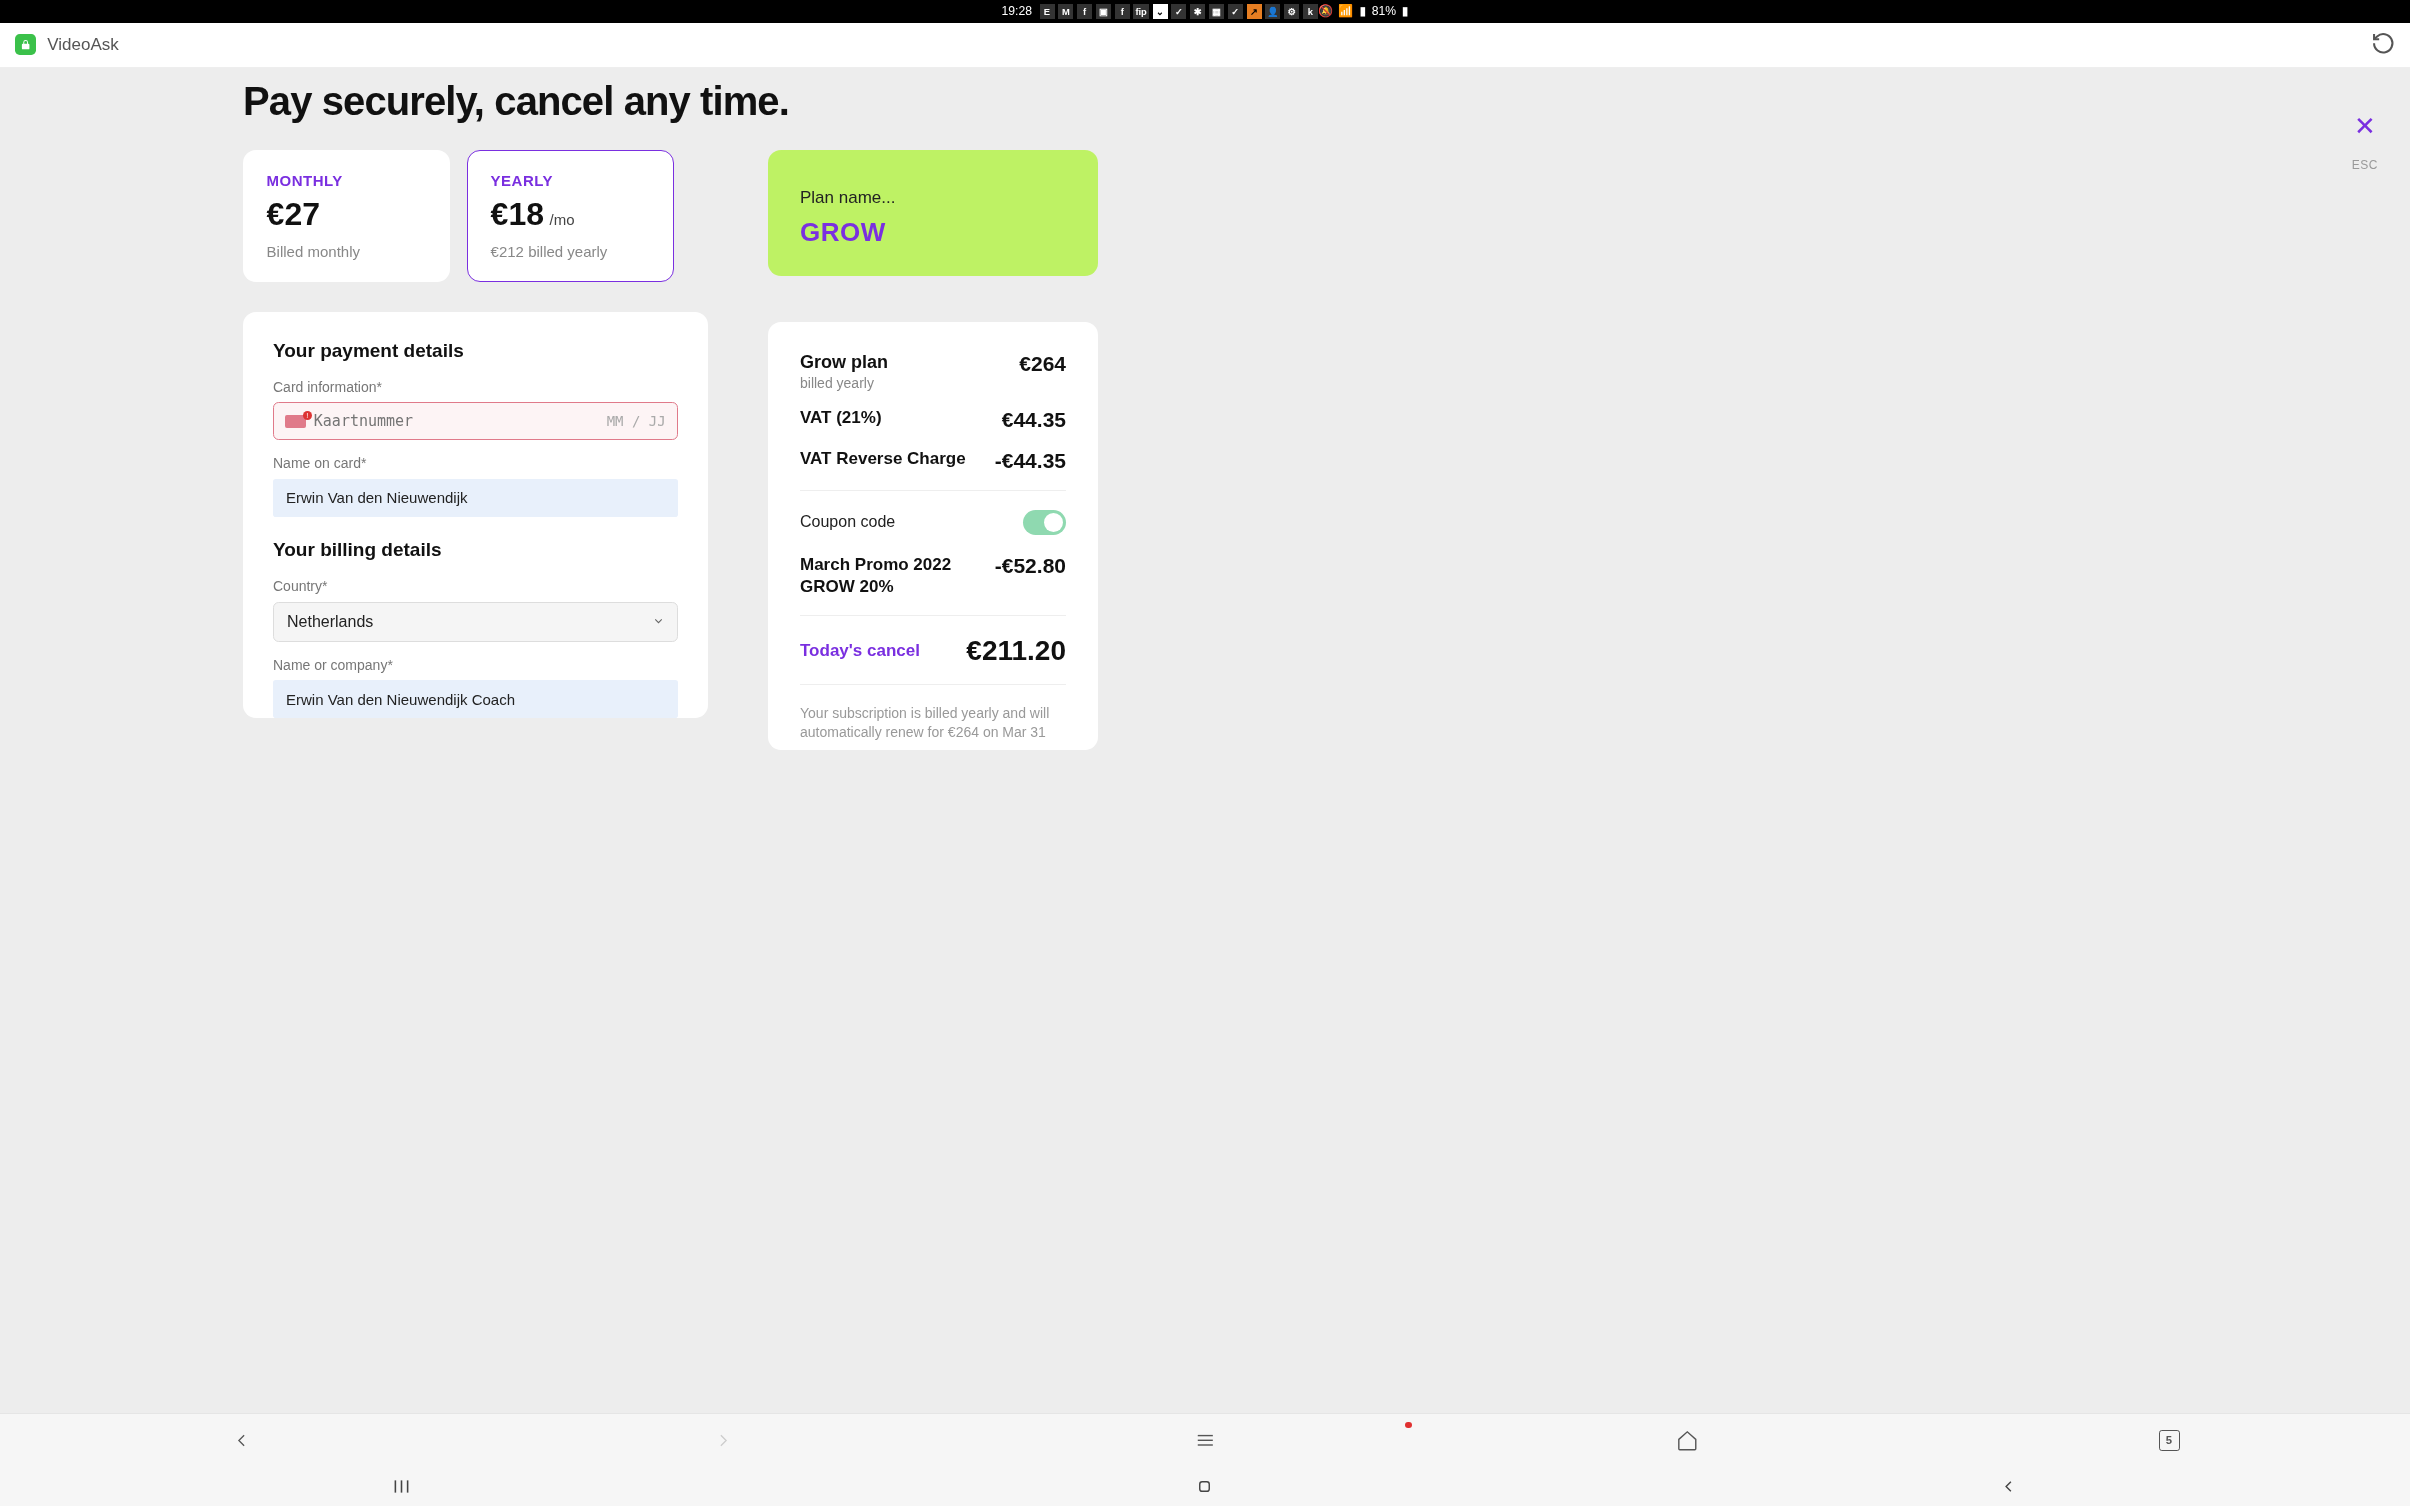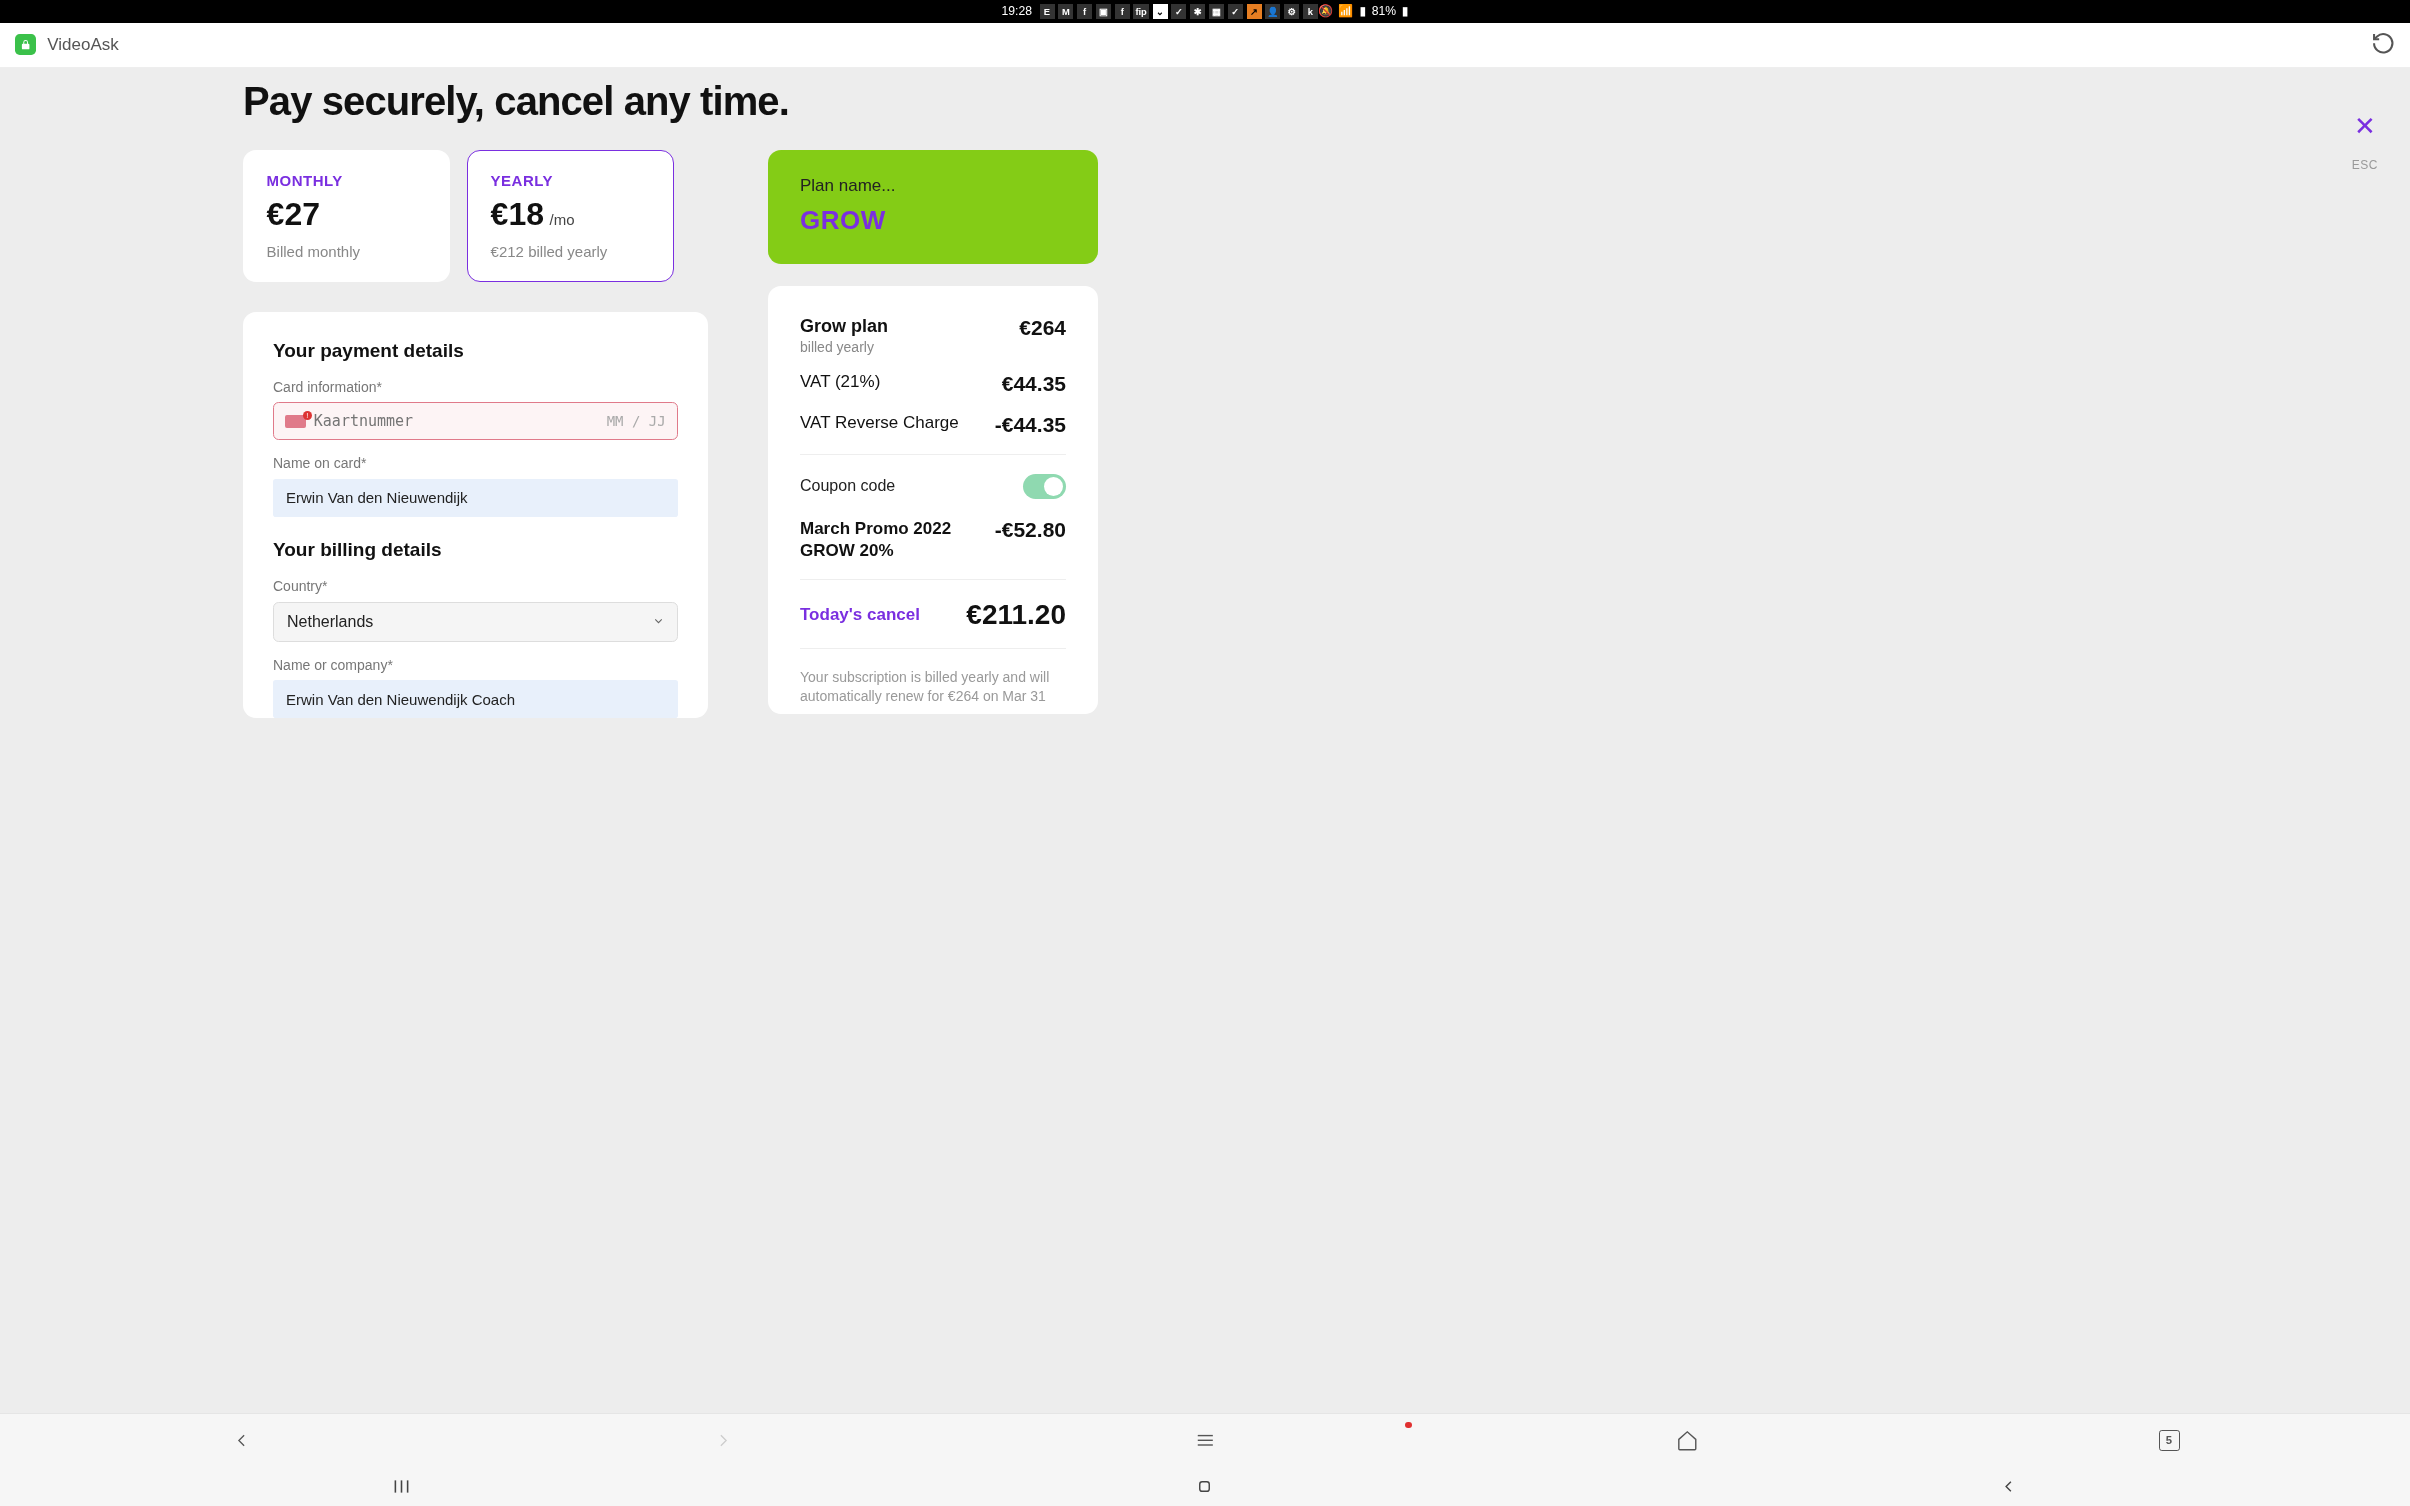--- a/index.html
+++ b/index.html
@@ -39,21 +39,21 @@
   .plan-row { display: flex; gap: 17px; margin-bottom: 30px; }
   .plan-card { background: #fff; border-radius: 13px; padding: 21px 22.6px; width: 207px; border: 1.9px solid transparent; }
   .plan-card.selected { border-color: #7a2fe0; }
   .plan-label { color: #7a2fe0; font-weight: 700; font-size: 15px; letter-spacing: 0.5px; margin-bottom: 7.5px; }
   .plan-price-row { display: flex; align-items: baseline; gap: 5.6px; }
   .plan-price { font-size: 32px; font-weight: 700; color: #111; }
   .plan-permo { font-size: 15px; color: #444; }
   .plan-sub { color: #888; font-size: 15px; margin-top: 9.4px; }
 
   
-  .plan-name-card { background: #84cc16; border-radius: 13px; padding: 26px 32px 28px; margin-bottom: 22px; }
+  .plan-name-card { background: #bef264; border-radius: 13px; padding: 38px 32px 28px; margin-bottom: 46px; }
   .plan-name-label { color: #222; font-size: 17px; margin-bottom: 9.4px; }
   .plan-name-value { color: #7a2fe0; font-weight: 700; font-size: 26px; letter-spacing: 0.5px; }
 
   
   .card { background: #fff; border-radius: 13px; padding: 28px 30px 0; }
   .section-title { font-size: 19px; font-weight: 700; color: #111; margin-bottom: 17px; }
   .field-label { color: #777; font-size: 14px; margin-bottom: 7.5px; }
   .card-input-wrap { border: 0.9px solid #e07a8a; background: #fdf4f5; border-radius: 5.6px; height: 38px; display: flex; align-items: center; padding: 0 11.3px; gap: 7.5px; margin-bottom: 15px; }
   .card-icon-mini { width: 21px; height: 13px; background: linear-gradient(#e07a8a,#e07a8a); border-radius: 1.9px; position: relative; }
   .card-icon-mini::after { content: '!'; position: absolute; right: -5.6px; top: -3.8px; background: #d33; color: #fff; width: 9.4px; height: 9.4px; border-radius: 50%; font-size: 7.5px; display: flex; align-items: center; justify-content: center; }
@@ -61,21 +61,21 @@
   .card-exp { font-family: monospace; color: #aaa; font-size: 14px; }
   .text-input { width: 100%; background: #e8f0fb; border: none; height: 38px; padding: 0 13px; font-size: 15px; color: #222; border-radius: 2.8px; margin-bottom: 22.6px; outline: none; }
   .select-wrap { position: relative; margin-bottom: 15px; }
   .select { width: 100%; background: #f5f5f5; border: 0.9px solid #ddd; border-radius: 5.6px; height: 40px; padding: 0 13px; font-size: 16px; color: #222; appearance: none; outline: none; }
   .chevron-down { position: absolute; right: 13px; top: 50%; transform: translateY(-50%); pointer-events: none; color: #666; }
 
   
   .summary-card { background: #fff; border-radius: 13px; padding: 30px 32px 7.5px; }
   .sum-row { display: flex; justify-content: space-between; align-items: flex-start; margin-bottom: 17px; }
   .sum-left-main { font-size: 18px; font-weight: 600; color: #111; }
-  .sum-left { font-size: 17px; font-weight: 400; color: #111; }
+  .sum-left { font-size: 17px; font-weight: 700; color: #111; }
   .sum-left-sub { font-size: 14px; color: #888; margin-top: 1.9px; }
   .sum-right { font-size: 21px; font-weight: 700; color: #111; }
   .sum-divider { height: 0.9px; background: #eee; margin: 11.3px 0 19px; }
   .coupon-row { display: flex; justify-content: space-between; align-items: center; margin-bottom: 19px; }
   .coupon-label { font-size: 16px; color: #222; }
   .toggle { width: 43px; height: 24.5px; background: #8fd9b0; border-radius: 13px; position: relative; }
   .toggle::after { content: ''; position: absolute; right: 2.8px; top: 2.8px; width: 19px; height: 19px; background: #fff; border-radius: 50%; }
   .promo-name { font-size: 17px; font-weight: 600; color: #111; line-height: 1.3; }
   .today-label { font-size: 17px; font-weight: 600; color: #7a2fe0; }
   .today-amount { font-size: 28px; font-weight: 700; color: #111; }

